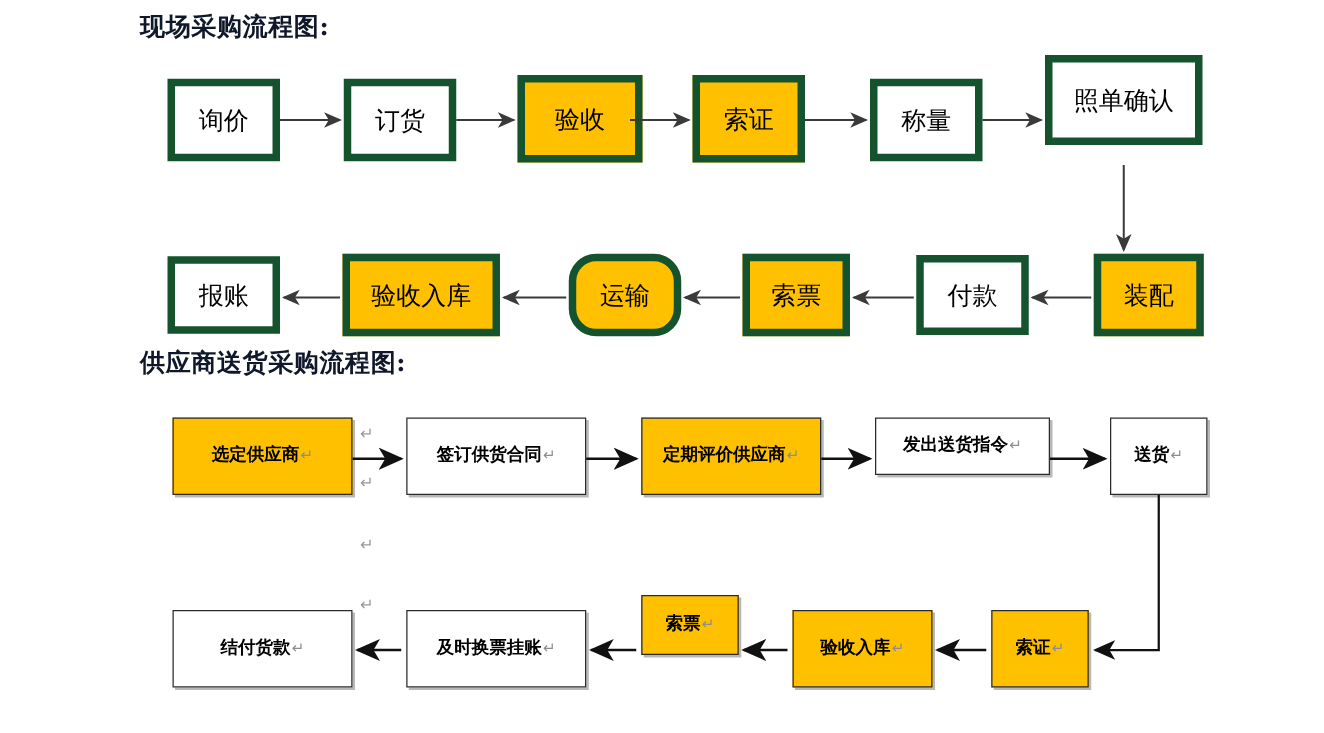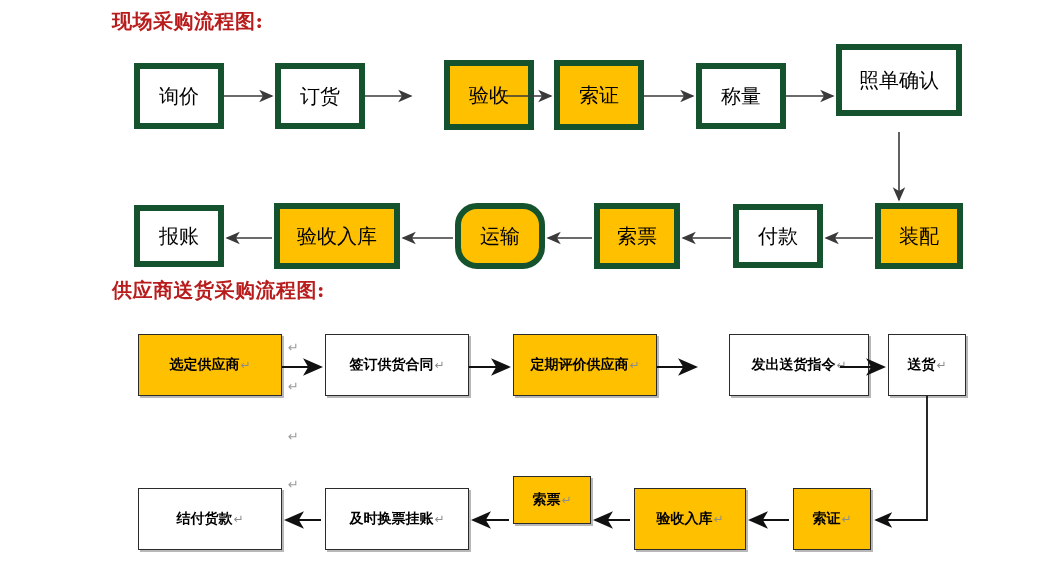--- a/index.html
+++ b/index.html
@@ -24,21 +24,21 @@
   }
 
   
   .section-title {
     position: absolute;
     font-family: "DejaVu Serif", "Liberation Serif", serif;
     font-size: 20px;
     font-weight: 700;
     letter-spacing: 0.5px;
     white-space: nowrap;
-    color: #b91c1c;
+    color: #0f172a;
   }
   #title-1 { left: 112px; top: 8px; }
   #title-2 { left: 112px; top: 277px; }
 
   
   .node {
     position: absolute;
     box-sizing: border-box;
     display: flex;
     align-items: center;
@@ -108,21 +108,21 @@
     <div class="section-title" id="title-1">现场采购流程图:</div>
 
     <div class="node" style="left:134px;top:63px;width:90px;height:66px;">
       <span class="label">询价</span>
     </div>
 
     <div class="node" style="left:275px;top:63px;width:90px;height:66px;">
       <span class="label">订货</span>
     </div>
 
-    <div class="node fill-yellow" style="left:414px;top:60px;width:90px;height:70px;margin-left:30px;">
+    <div class="node fill-yellow" style="left:414px;top:60px;width:100px;height:70px;">
       <span class="label">验收</span>
     </div>
 
     <div class="node fill-yellow" style="left:554px;top:60px;width:90px;height:70px;">
       <span class="label">索证</span>
     </div>
 
     <div class="node" style="left:696px;top:63px;width:90px;height:66px;">
       <span class="label">称量</span>
     </div>
@@ -165,21 +165,21 @@
     </div>
 
     <div class="node" style="left:325px;top:334px;width:144px;height:62px;">
       <span class="label"><span>签订供货合同</span><span class="pilcrow-inline">↵</span></span>
     </div>
 
     <div class="node fill-yellow" style="left:513px;top:334px;width:144px;height:62px;">
       <span class="label"><span>定期评价供应商</span><span class="pilcrow-inline">↵</span></span>
     </div>
 
-    <div class="node" style="left:729px;top:334px;width:140px;height:62px;">
+    <div class="node" style="left:700px;top:334px;width:140px;height:46px;">
       <span class="label"><span>发出送货指令</span><span class="pilcrow-inline">↵</span></span>
     </div>
 
     <div class="node" style="left:888px;top:334px;width:78px;height:62px;">
       <span class="label"><span>送货</span><span class="pilcrow-inline">↵</span></span>
     </div>
 
     <div class="node" style="left:138px;top:488px;width:144px;height:62px;">
       <span class="label"><span>结付货款</span><span class="pilcrow-inline">↵</span></span>
     </div>

